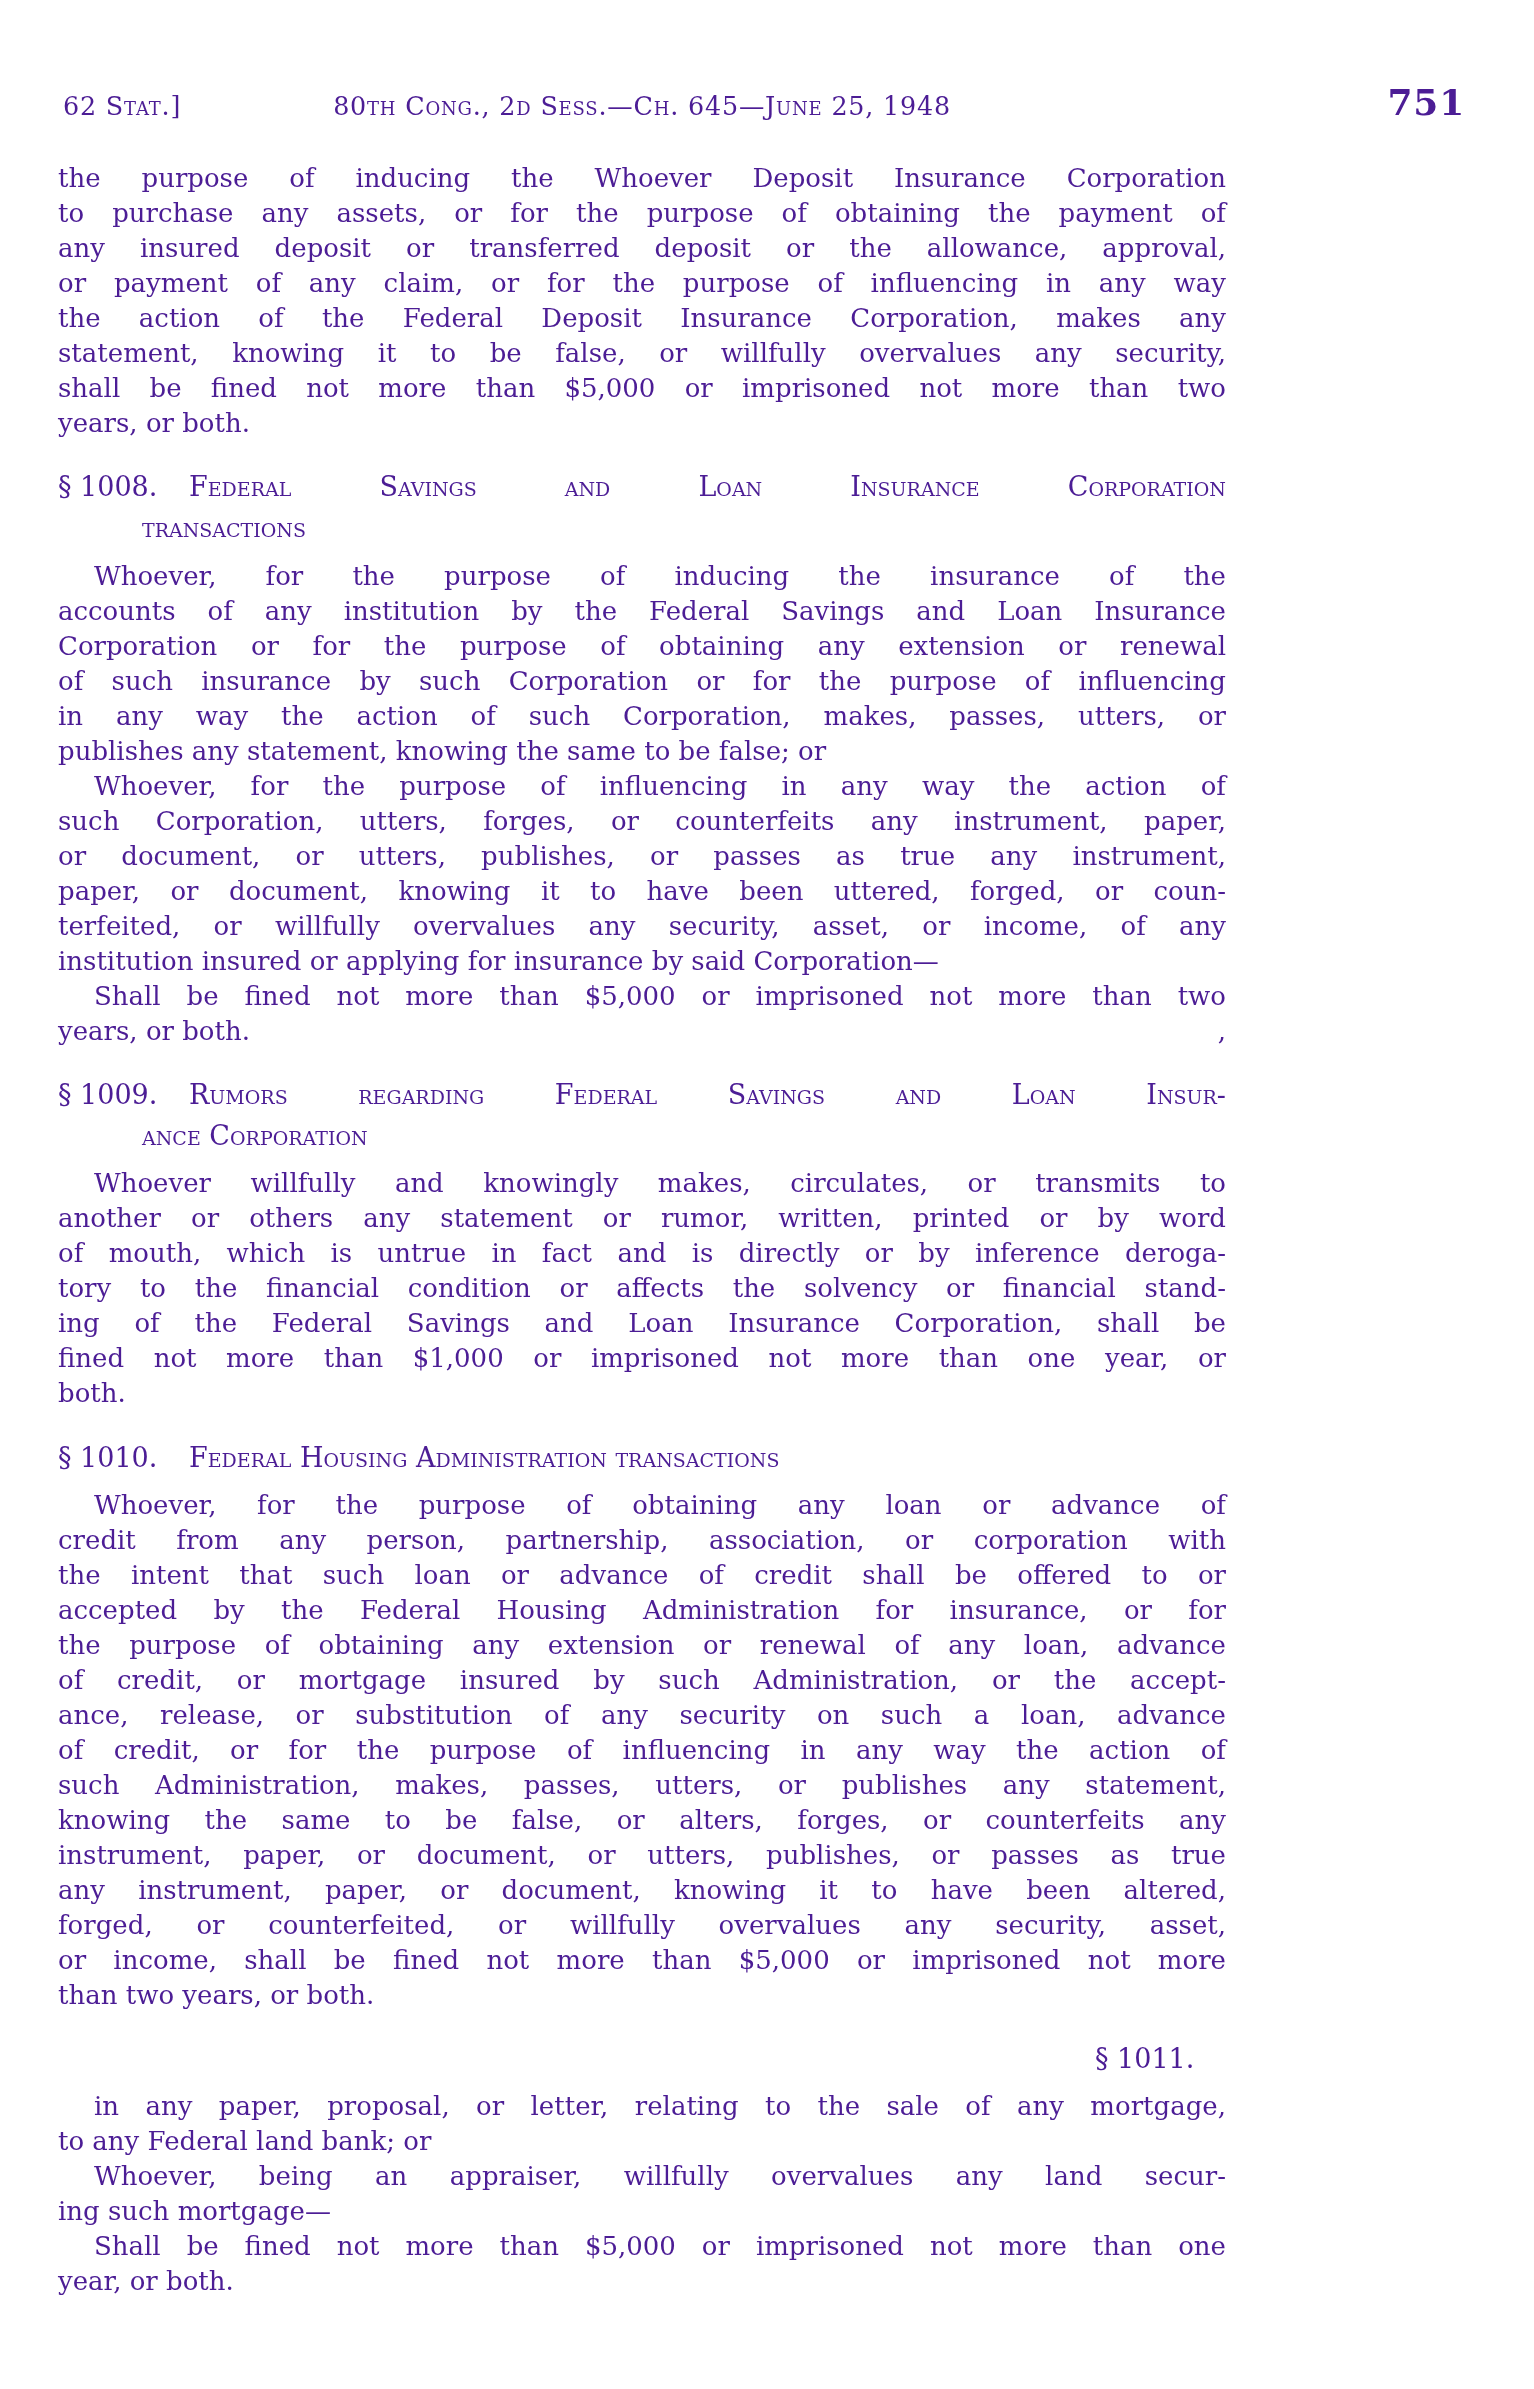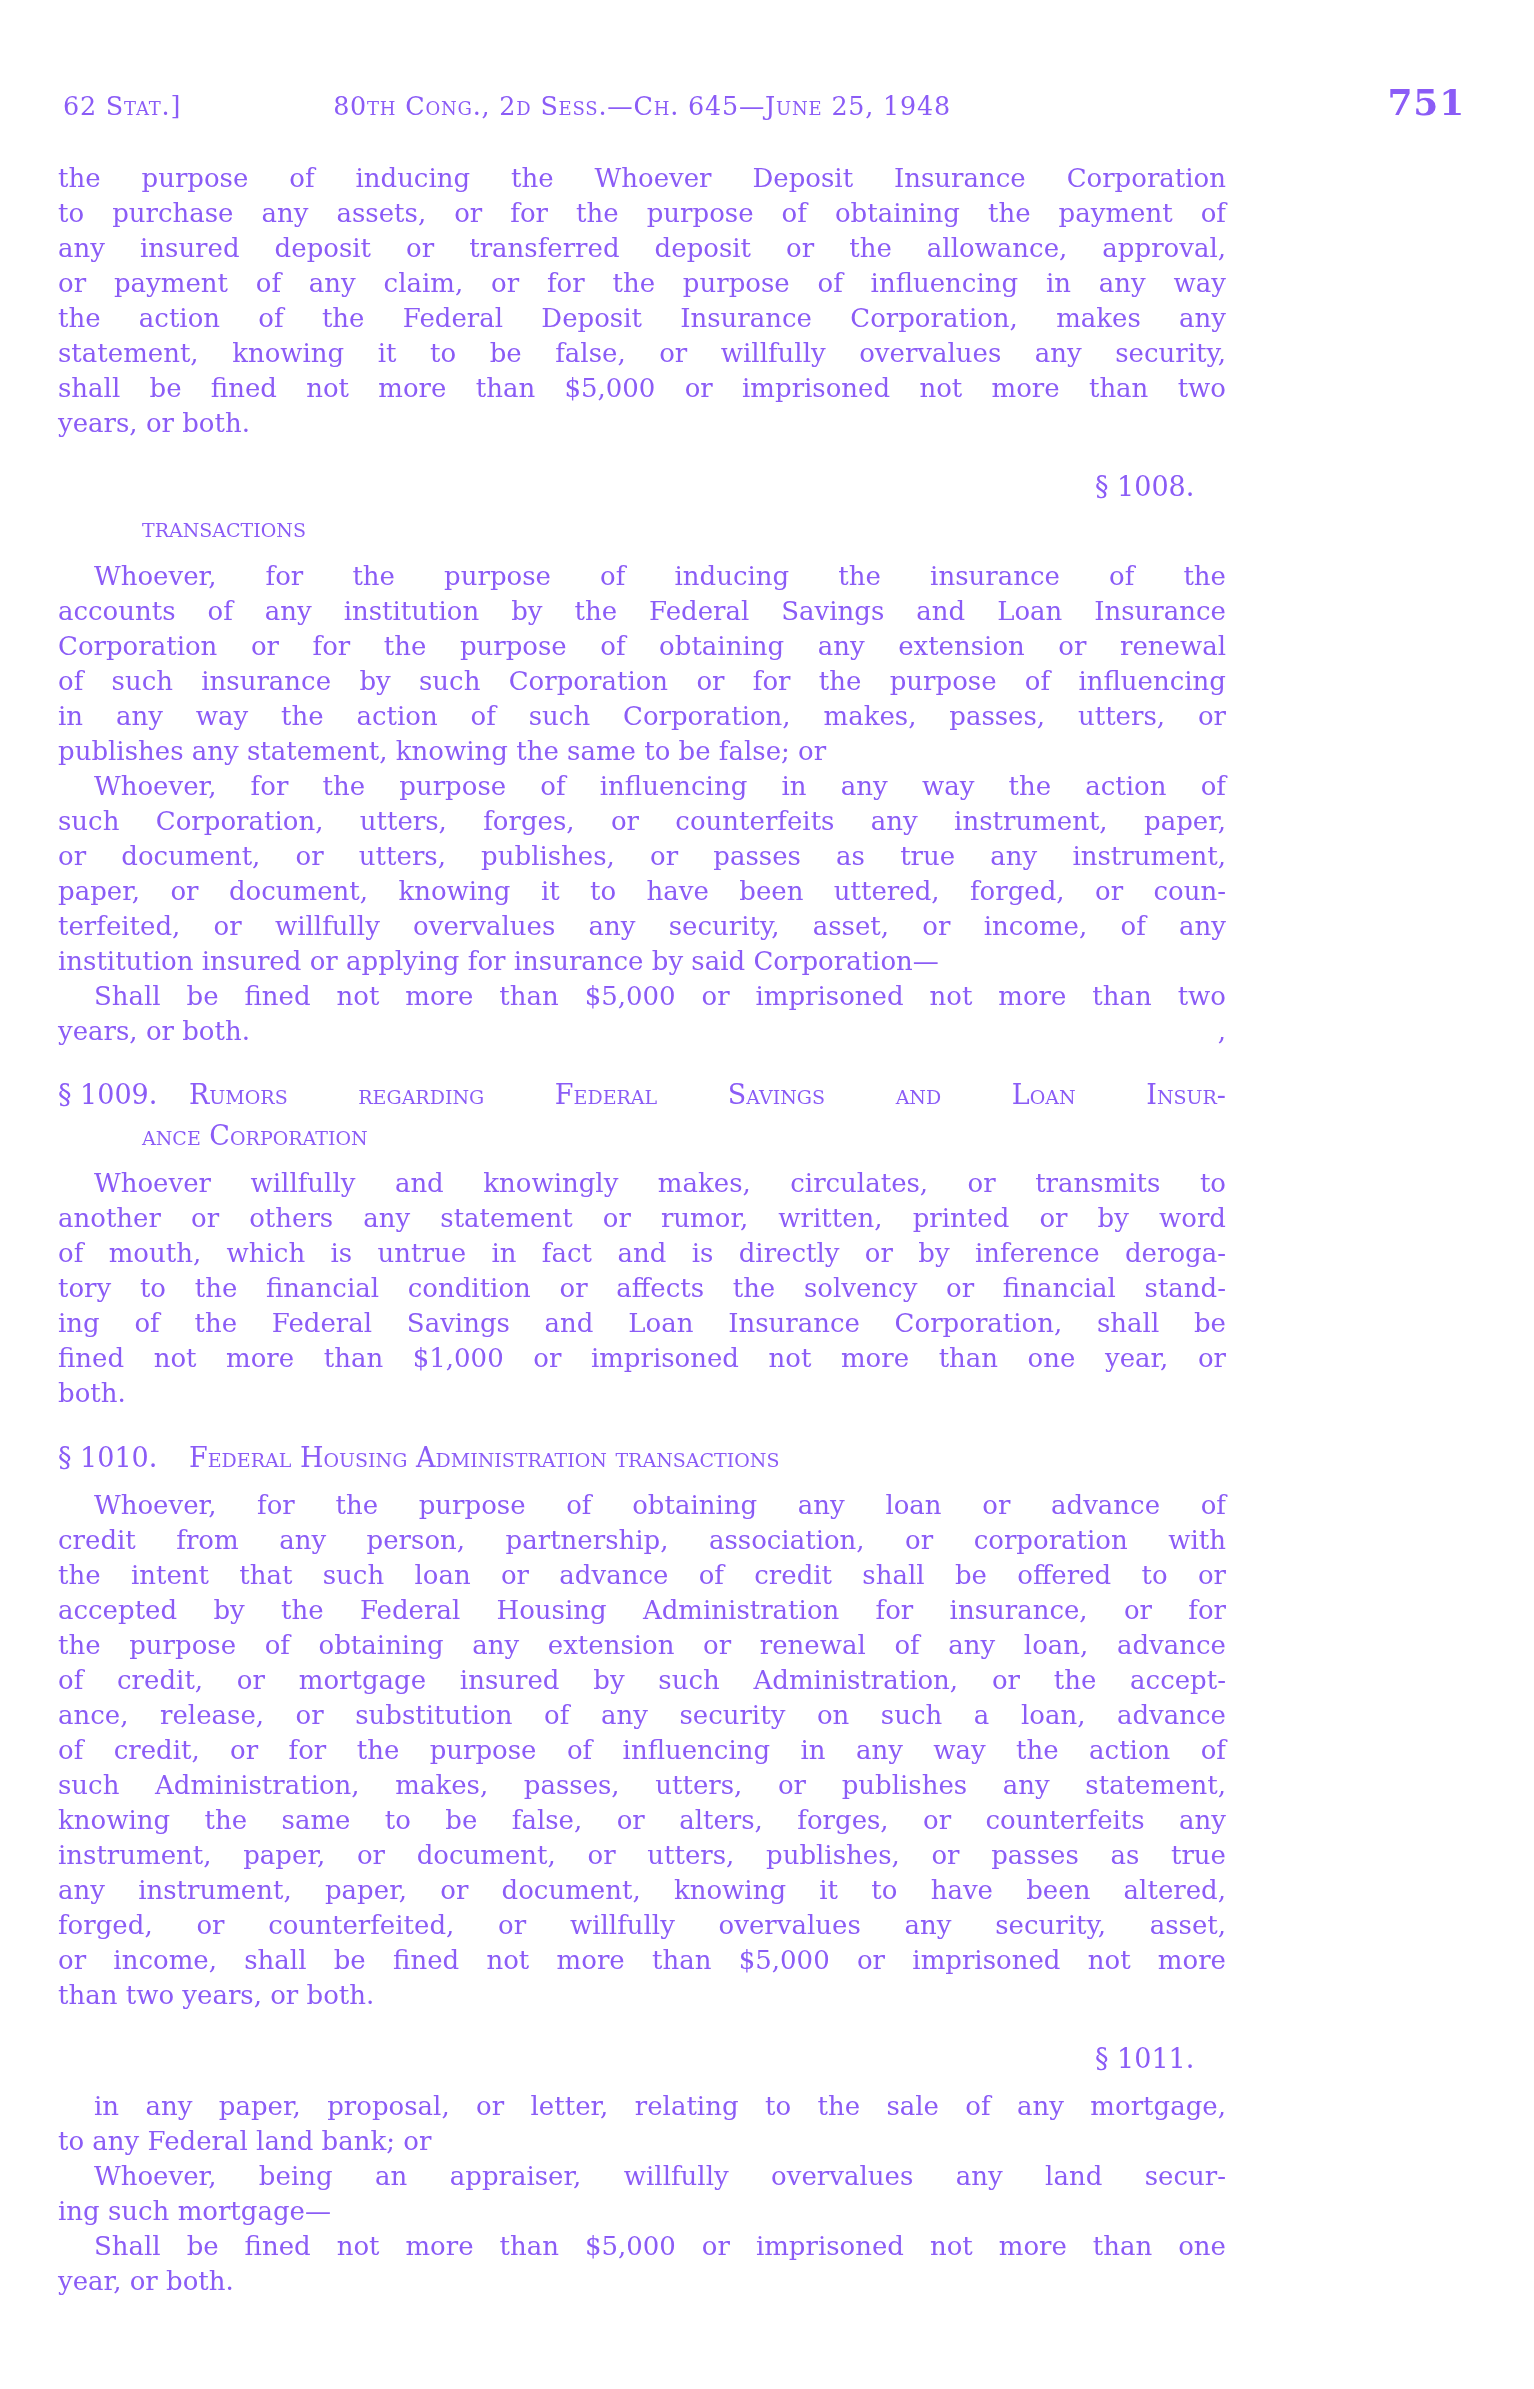--- a/index.html
+++ b/index.html
@@ -1,20 +1,20 @@
 <!DOCTYPE html>
 <html style="font-size:13.6px"><head>
 <meta charset="utf-8">
 <style>
   html,body{margin:0;padding:0;background:#ffffff;}
   .page{
     position:relative;
     width:1534px;height:2389px;
     background:#ffffff;
-    color:#8b5cf6;
+    color:#4c1d95;
     font-family:"DejaVu Serif","Liberation Serif",serif;
     box-sizing:border-box;
     padding:88px 0 0 58px;
     overflow:hidden;
   }
   .column{width:1168px;position:relative;}
   .running-header{position:relative;height:37px;margin-bottom:36px;}
   .h-left{
     position:absolute;left:5.1px;top:3.4px;
     font-variant:small-caps;font-size:25.4px;letter-spacing:0.8px;
@@ -59,20 +59,21 @@
           <div class="line">any insured deposit or transferred deposit or the allowance, approval,</div>
           <div class="line">or payment of any claim, or for the purpose of influencing in any way</div>
           <div class="line">the action of the Federal Deposit Insurance Corporation, makes any</div>
           <div class="line">statement, knowing it to be false, or willfully overvalues any security,</div>
           <div class="line">shall be fined not more than $5,000 or imprisoned not more than two</div>
           <div class="line last">years, or both.</div>
         </div>
         <div class="heading justify">
           <div class="h-row">
             <span class="num">§ 1008.</span>
+            <span class="title">Federal Savings and Loan Insurance Corporation</span>
           </div>
           <div class="cont">transactions</div>
         </div>
         <div class="para indent">
           <div class="line">Whoever, for the purpose of inducing the insurance of the</div>
           <div class="line">accounts of any institution by the Federal Savings and Loan Insurance</div>
           <div class="line">Corporation or for the purpose of obtaining any extension or renewal</div>
           <div class="line">of such insurance by such Corporation or for the purpose of influencing</div>
           <div class="line">in any way the action of such Corporation, makes, passes, utters, or</div>
           <div class="line last">publishes any statement, knowing the same to be false; or</div>

